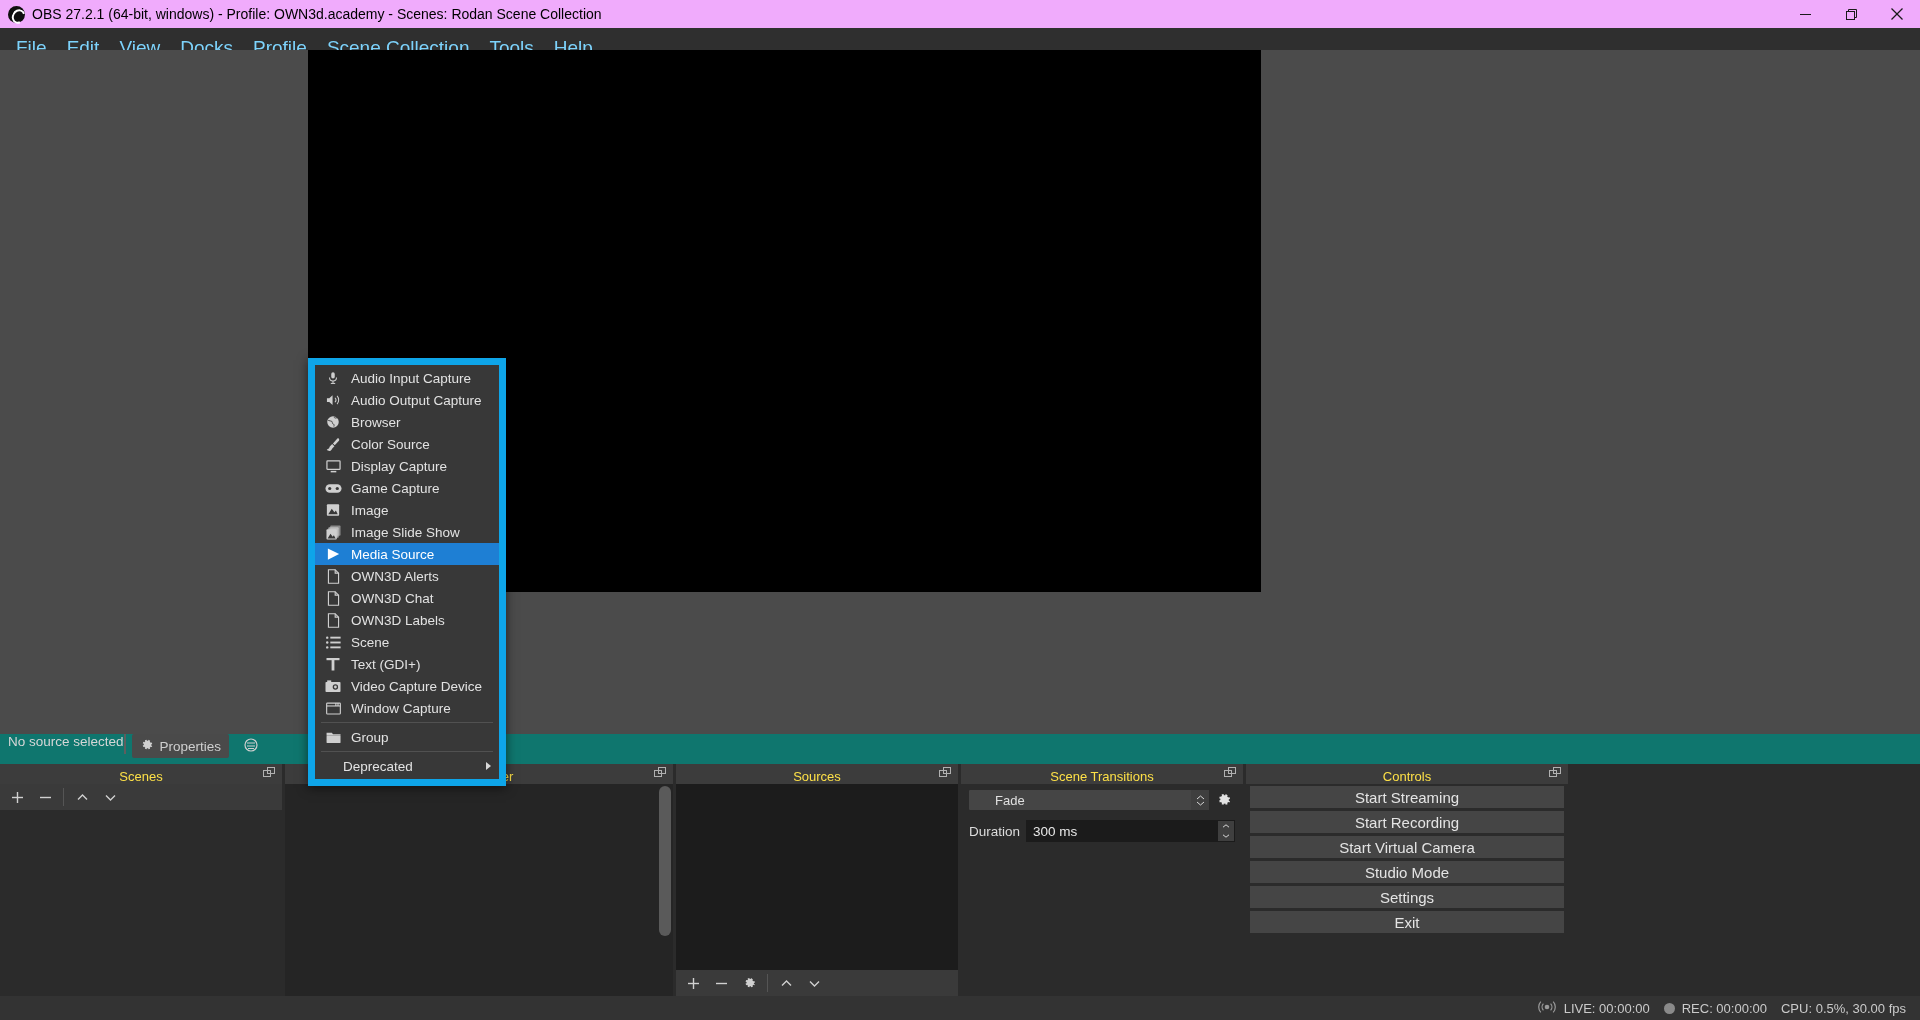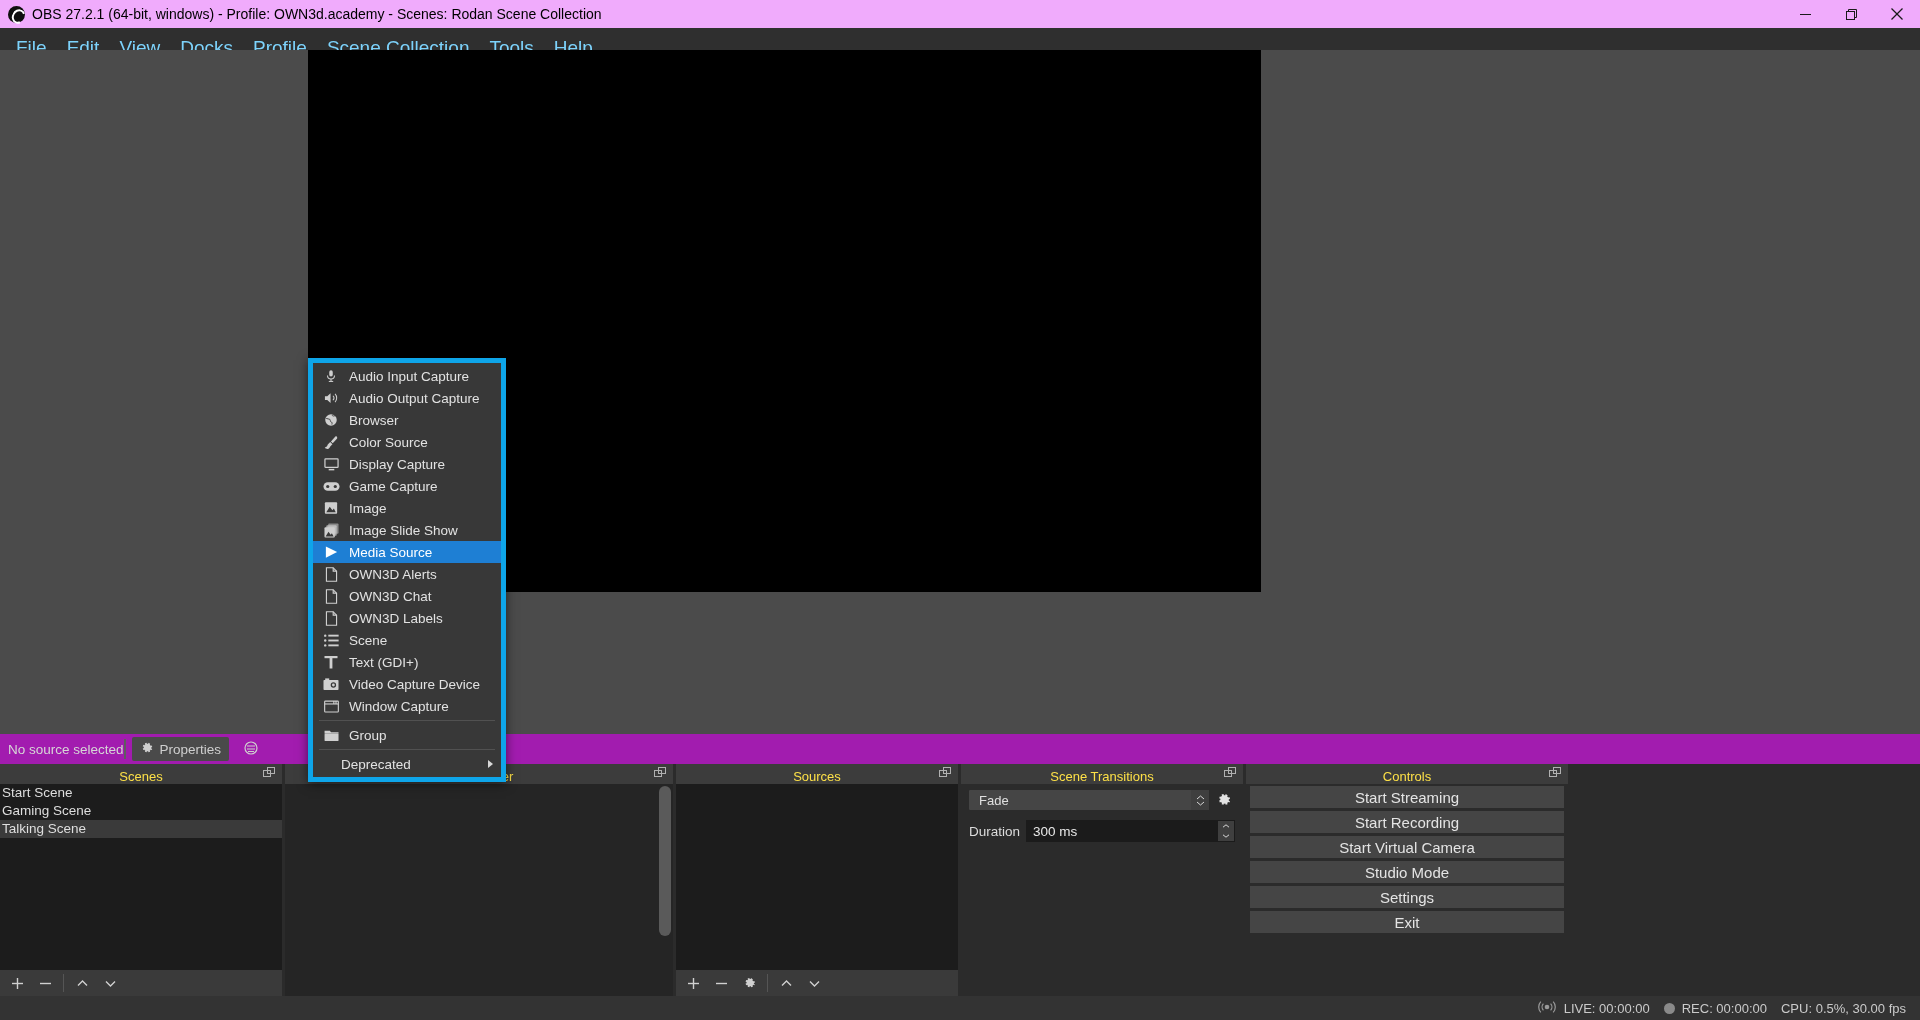--- a/index.html
+++ b/index.html
@@ -55,22 +55,22 @@
   }
   #preview {
     position: absolute; left: 308px; top: 0px;
     width: 953px; height: 542px; background: #000000;
   }
 
   
   #srcbar {
     position: absolute; left: 0; top: 734px;
     width: 1920px; height: 30px;
-    background: #a21caf;
-    display: flex; align-items: center;
+    background: #0f766e;
+    display: flex; align-items: flex-start;
     font-size: 13.5px; color: #d6d6d6;
   }
   #srcbar .nosrc { padding-left: 8px; }
   #srcbar .sep {
     width: 2px; height: 20px; background: #5e5e5e; margin-left: auto;
   }
   #srcbar .tbtn {
     height: 24px; margin-left: 6px; padding: 0 8px;
     display: flex; align-items: center; gap: 6px;
     background: #4a4a4a; border-radius: 2px; color: #cfcfcf;
@@ -122,21 +122,21 @@
   #mixer-scroll {
     position: absolute; right: 2px; top: 2px; width: 12px; height: 150px;
     background: #5a5a5a; border-radius: 6px;
   }
   
   #dock-transitions { width: 282px; }
   #dock-transitions .dock-body { background: #2b2b2b; padding: 6px 8px 0 8px; }
   .combo {
     height: 20px; display: flex; align-items: center;
     background: #454545; color: #e0e0e0; font-size: 13px;
-    padding-left: 10px; position: relative; border-radius: 1px;
+    padding-left: 26px; position: relative; border-radius: 1px;
   }
   .combo .arrows {
     position: absolute; right: 0; top: 0; width: 18px; height: 20px;
     background: #3f3f3f; display: flex; flex-direction: column;
     align-items: center; justify-content: center; gap: 1px;
   }
   .gear-sq {
     width: 22px; height: 20px; margin-left: 4px;
     display: flex; align-items: center; justify-content: center;
     color: #e2e2e2;
@@ -173,21 +173,21 @@
     justify-content: flex-end; gap: 14px;
     padding-right: 14px; font-size: 13px; color: #cacaca;
   }
   #statusbar .sgroup { display: flex; align-items: center; gap: 7px; }
   .rec-dot { width: 11px; height: 11px; border-radius: 50%; background: #8a8a8a; }
 
   
   #ctxmenu {
     position: absolute; left: 308px; top: 358px;
     width: 198px; background: #383838;
-    border: 5px solid #0ea5e9;
+    border: 7px solid #0ea5e9;
     padding: 2px 0; z-index: 50;
     box-shadow: 0 2px 10px rgba(0,0,0,.55);
   }
   .ctx-item {
     height: 22px; display: flex; align-items: center;
     font-size: 13.5px; color: #e2e2e2; padding-left: 8px;
     white-space: nowrap; position: relative;
   }
   .ctx-item.active { background: #1e7fd4; color: #ffffff; }
   .ctx-item .ico {
@@ -275,25 +275,20 @@
 
   <div class="dock" id="dock-scenes">
     <div class="dock-title">
       <span>Scenes</span>
       <span class="float-icon">
         <svg width="13" height="13" viewBox="0 0 13 13" fill="none" stroke="#cfcfcf" stroke-width="1">
             <rect x="0.5" y="3.5" width="7" height="6"></rect>
             <rect x="4.5" y="0.5" width="7" height="6"></rect>
           </svg>
       </span>
-    </div>
-    <div class="dock-body">
-      <div class="list-item">Start Scene</div>
-      <div class="list-item">Gaming Scene</div>
-      <div class="list-item sel">Talking Scene</div>
     </div>
     <div class="dock-footer">
       <div class="fbtn">
         <svg width="15" height="15" viewBox="0 0 15 15" stroke="currentColor" stroke-width="1.4">
             <line x1="7.5" y1="2" x2="7.5" y2="13"></line>
             <line x1="2" y1="7.5" x2="13" y2="7.5"></line>
           </svg>
       </div>
       <div class="fbtn">
         <svg width="15" height="15" viewBox="0 0 15 15" stroke="currentColor" stroke-width="1.4">

